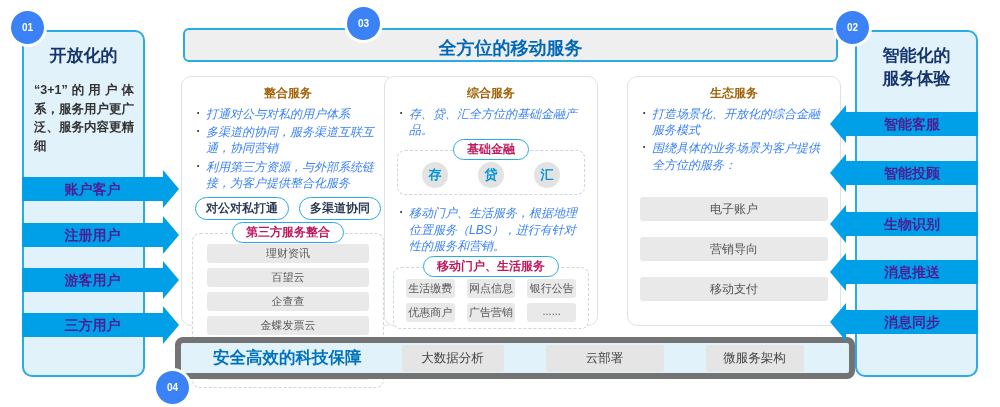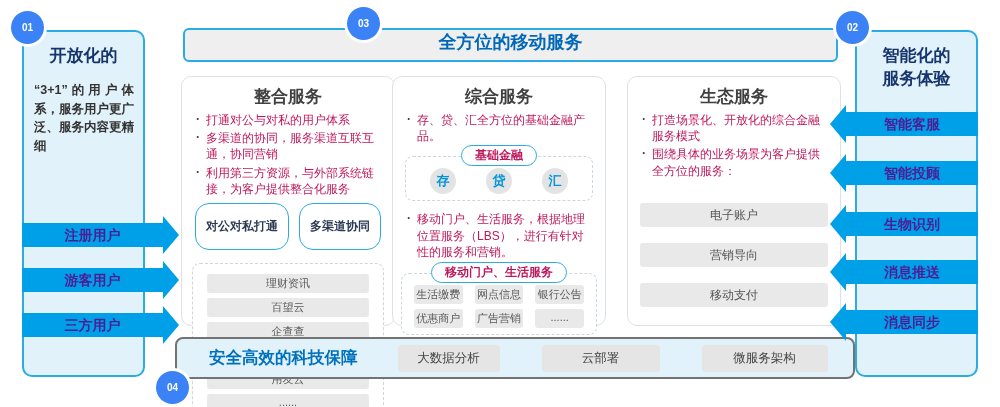--- a/index.html
+++ b/index.html
@@ -36,35 +36,35 @@
   .arrow-l { left:846px; width:132px; }
   .arrow-l::before { content:""; position:absolute; left:-16px; top:-7px; width:0; height:0;
                      border-top:19px solid transparent; border-bottom:19px solid transparent;
                      border-right:16px solid #00a0e9; }
   .ar0{top:177px} .ar1{top:223px} .ar2{top:268px} .ar3{top:313px}
   .al0{top:112px} .al1{top:161px} .al2{top:212px} .al3{top:260px} .al4{top:310px}
 
   
   .header-bar { position:absolute; left:183px; top:28px; width:655px; height:34px;
                 background:#efefef; border:2px solid #2aabe3; border-radius:6px; z-index:2;
-                display:flex; align-items:flex-start; justify-content:center;
+                display:flex; align-items:flex-end; justify-content:center;
                 font-size:18px; font-weight:bold; color:#0068b7; }
 
   
   .col { position:absolute; top:76px; width:214px; height:250px; background:#fff;
          border:1px solid #dce3e8; border-radius:10px; z-index:2; }
-  .col-1 { left:181px; } .col-2 { left:392px; } .col-3 { left:627px; }
-  .col-title { margin:8px 0 4px; text-align:center; font-size:17px; font-weight:bold; color:#404040; }
+  .col-1 { left:181px; } .col-2 { left:384px; } .col-3 { left:627px; }
+  .col-title { margin:8px 0 4px; text-align:center; font-size:12px; font-weight:bold; color:#a16207; }
   .bullets { margin:0 10px 0 13px; }
-  .bullet { position:relative; padding-left:11px; font-size:12px; color:#be185d;
-            line-height:1.35; margin-bottom:2px; }
+  .bullet { position:relative; padding-left:11px; font-size:12px; color:#3b82f6;
+            line-height:1.35; margin-bottom:2px;font-style:italic; }
   .bullet::before { content:"·"; position:absolute; left:1px; top:-1px; font-weight:bold; color:#3f3f3f; }
 
   .pill-row { display:flex; justify-content:center; gap:10px; margin-top:6px; }
-  .pill { border:1.5px solid #2aabe3; border-radius:14px; padding:14px 10px; font-size:12px;
+  .pill { border:1.5px solid #2aabe3; border-radius:14px; padding:2px 10px; font-size:12px;
           color:#2c3a52; font-weight:bold; background:#fff; white-space:nowrap; }
 
   .group { position:relative; border:1.5px dashed #ccd6dc; border-radius:8px; background:#fff; }
   .group-pill { position:absolute; top:-12px; left:50%; transform:translateX(-50%);
                 background:#fff; border:1.5px solid #2aabe3; border-radius:13px; padding:1px 13px;
                 font-size:12px; font-weight:bold; color:#be185d; white-space:nowrap; z-index:3; }
   .g1-box { margin:13px 10px 0; padding:10px 8px 7px; }
   .grid2 { display:grid; grid-template-columns:1fr; gap:5px 18px; padding:0 6px; }
   .grid3 { display:grid; grid-template-columns:1fr 1fr 1fr; gap:5px 12px; padding:0 2px; }
   .gitem { background:#e9e9e9; border-radius:3px; text-align:center; font-size:11px;
@@ -76,45 +76,46 @@
             font-weight:bold; font-size:13px; display:flex; align-items:center; justify-content:center; }
   .mt10 { margin-top:10px; }
   .g2-box { margin:13px 8px 0; padding:11px 10px 6px; }
 
   .stack { margin:24px 12px 0; }
   .stack-item { height:24px; line-height:24px; background:#e9e9e9; border-radius:3px;
                 text-align:center; font-size:12px; color:#555; margin-bottom:16px; }
 
   
   .bottom-bar { position:absolute; left:175px; top:337px; width:680px; height:42px;
-                background:#e2f2fb; border:2px solid #737373; border-radius:8px; z-index:2;
+                background:#e2f2fb; border:6px solid #737373; border-radius:8px; z-index:2;
                 display:flex; align-items:center; }
   .bb-title { margin-left:32px; font-size:16.5px; font-weight:bold; color:#0071bc; white-space:nowrap; }
   .bb-item { background:#e5e5e5; border-radius:3px; text-align:center; font-size:12.5px;
              color:#444; padding:5px 16px; white-space:nowrap; }
   .bb-i0 { width:102px; margin-left:40px; }
   .bb-i1 { width:118px; margin-left:42px; }
-  .bb-i2 { width:126px; margin-left:42px; }
+  .bb-i2 { width:98px; margin-left:42px; }
 </style>
 </head>
 <body>
 
 <div class="canvas">
 
   <div class="badge badge-1">01</div>
   <div class="badge badge-2">02</div>
   <div class="badge badge-3">03</div>
   <div class="badge badge-4">04</div>
 
   <div class="side-panel left-panel">
     <div class="panel-title">
       <div>开放化的</div>
     </div>
     <div class="panel-desc">“3+1”的用户体系，服务用户更广泛、服务内容更精细</div>
   </div>
+  <div class="arrow-r ar0">账户客户</div>
   <div class="arrow-r ar1">注册用户</div>
   <div class="arrow-r ar2">游客用户</div>
   <div class="arrow-r ar3">三方用户</div>
 
   <div class="side-panel right-panel">
     <div class="panel-title">
       <div>智能化的</div>
       <div>服务体验</div>
     </div>
   </div>
@@ -133,20 +134,21 @@
     <div class="bullets">
       <div class="bullet">打通对公与对私的用户体系</div>
       <div class="bullet">多渠道的协同，服务渠道互联互通，协同营销</div>
       <div class="bullet">利用第三方资源，与外部系统链接，为客户提供整合化服务</div>
     </div>
     <div class="pill-row">
       <div class="pill">对公对私打通</div>
       <div class="pill">多渠道协同</div>
     </div>
     <div class="group g1-box">
+      <div class="group-pill">第三方服务整合</div>
       <div class="grid2">
         <div class="gitem">理财资讯</div>
         <div class="gitem">百望云</div>
         <div class="gitem">企查查</div>
         <div class="gitem">金蝶发票云</div>
         <div class="gitem">用友云</div>
         <div class="gitem">......</div>
       </div>
     </div>
   </div>

